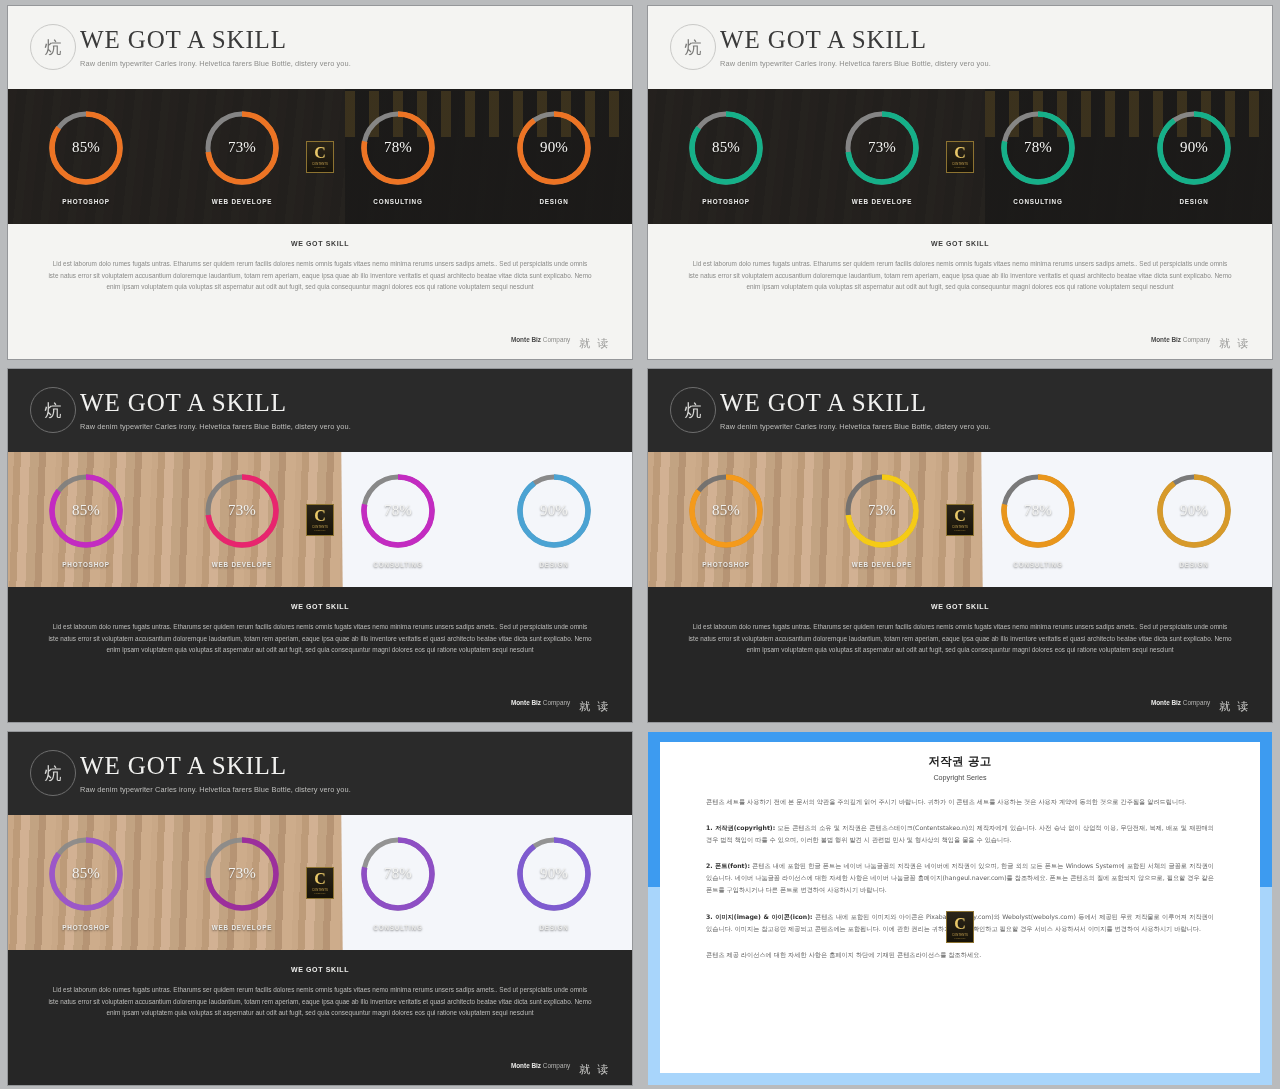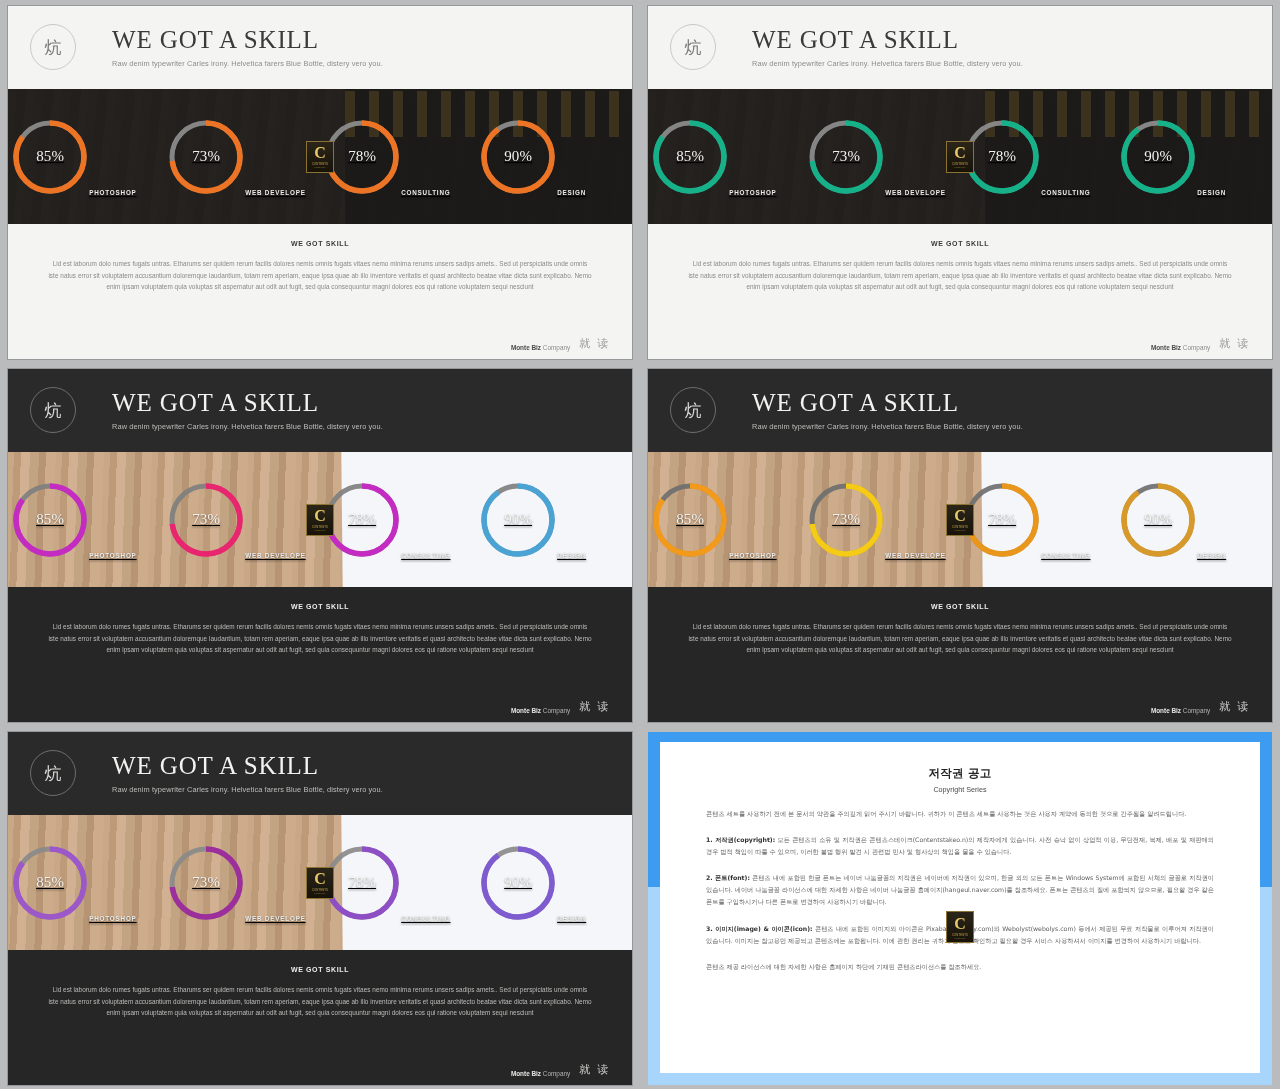--- a/index.html
+++ b/index.html
@@ -37,21 +37,21 @@
   .logo{
     width:46px; height:46px; border-radius:50%;
     display:flex; align-items:center; justify-content:center;
     flex:0 0 auto;
     font-size:17px;
     font-family:"DejaVu Sans", sans-serif;
   }
   .slide.light .logo{ border:1px solid #c9c9c7; color:#7a7a78; }
   .slide.dark  .logo{ border:1px solid #6e6e6e; color:#d8d8d6; }
 
-  .htext{ margin-left:36px; }
+  .htext{ margin-left:4px; }
   .htitle{
     font-family:"Liberation Serif", serif;
     font-size:25px; letter-spacing:.035em;
     line-height:1.05; font-weight:400;
   }
   .slide.light .htitle{ color:#3a3a3a; }
   .slide.dark  .htitle{ color:#f2f2f0; }
   .hsub{
     font-size:7.4px; margin-top:6px; letter-spacing:.012em;
   }
@@ -132,23 +132,22 @@
   }
   .paper .lg{
     position:absolute; right:6%; top:34%;
     display:flex; gap:8px; font-size:4.6px; color:#777;
   }
   .paper .lg b{ display:inline-block; width:4px;height:4px; }
 
   
   .ringwrap{
     position:relative; z-index:3;
-    display:flex; flex-direction:row; align-items:flex-end;
+    display:flex; flex-direction:column; align-items:center;
     width:24%;
-    text-decoration:underline;
   }
   .ring{
     width:78px; height:78px; position:relative;
     display:flex; align-items:center; justify-content:center;
   }
   .ring svg{ position:absolute; inset:0; transform:rotate(-90deg); }
   .ring .pct{
     font-family:"Liberation Serif", serif;
     font-size:15px; color:#f3f3f1; letter-spacing:.01em;
     text-shadow:0 1px 2px rgba(0,0,0,.45);
@@ -190,21 +189,21 @@
   .slide.dark  .btitle{ color:#ededeb; }
   .bpara{
     margin-top:11px; text-align:center;
     font-size:6.4px; line-height:1.78; letter-spacing:.005em;
   }
   .slide.light .bpara{ color:#8a8a88; }
   .slide.dark  .bpara{ color:#bcbcba; }
 
   .footer{
     position:absolute; right:22px; bottom:8px;
-    display:flex; align-items:flex-end; gap:9px;
+    display:flex; align-items:flex-start; gap:9px;
     font-size:6.4px;
   }
   .footer .mb{ font-weight:bold; }
   .slide.light .footer .mb{ color:#4a4a4a; }
   .slide.dark  .footer .mb{ color:#e6e6e4; }
   .slide.light .footer .co{ color:#8c8c8a; }
   .slide.dark  .footer .co{ color:#b4b4b2; }
   .footer .cjk{
     font-family:"DejaVu Sans", sans-serif;
     font-size:11px; letter-spacing:.16em;
@@ -213,21 +212,21 @@
   .slide.dark  .footer .cjk{ color:#cfcfcd; }
 
   
   .cp{
     width:100%; height:100%;
     background:linear-gradient(180deg,#3d9bf0 0%,#3d9bf0 44%,#a8d5fb 44%,#a8d5fb 100%);
     padding:10px 12px 12px 12px;
   }
   .cpinner{
     width:100%; height:100%; background:#fff;
-    padding:24px 46px;
+    padding:12px 46px;
     overflow:hidden;
   }
   .cp-h1{
     text-align:center; font-size:11.5px; font-weight:bold; color:#222;
     font-family:"DejaVu Sans", sans-serif; letter-spacing:.02em;
   }
   .cp-h2{
     text-align:center; font-size:7.2px; color:#4a4a4a; margin-top:4px;
   }
   .cp-p{

